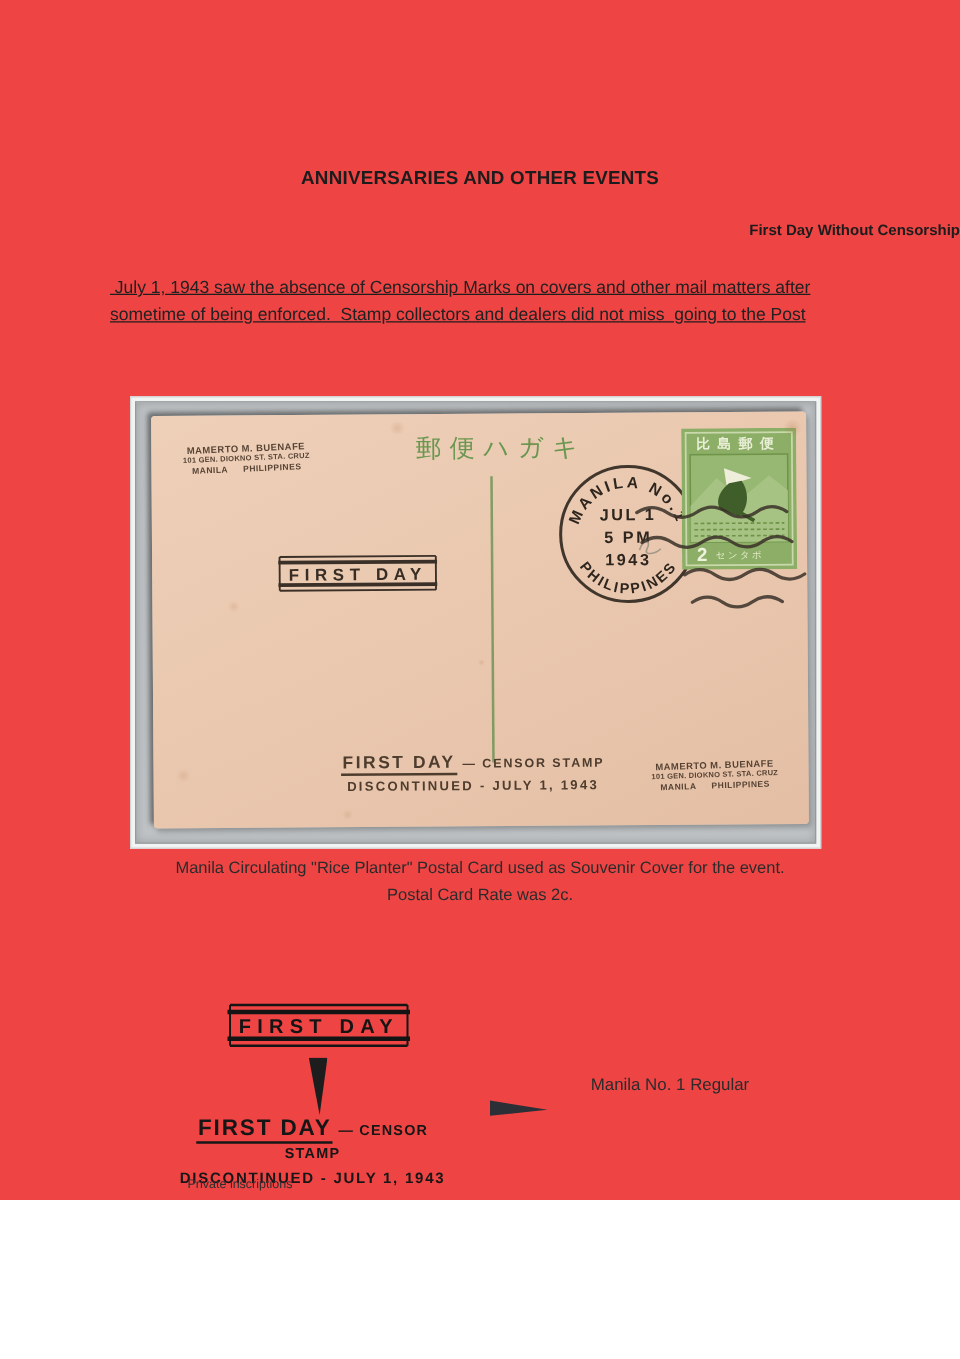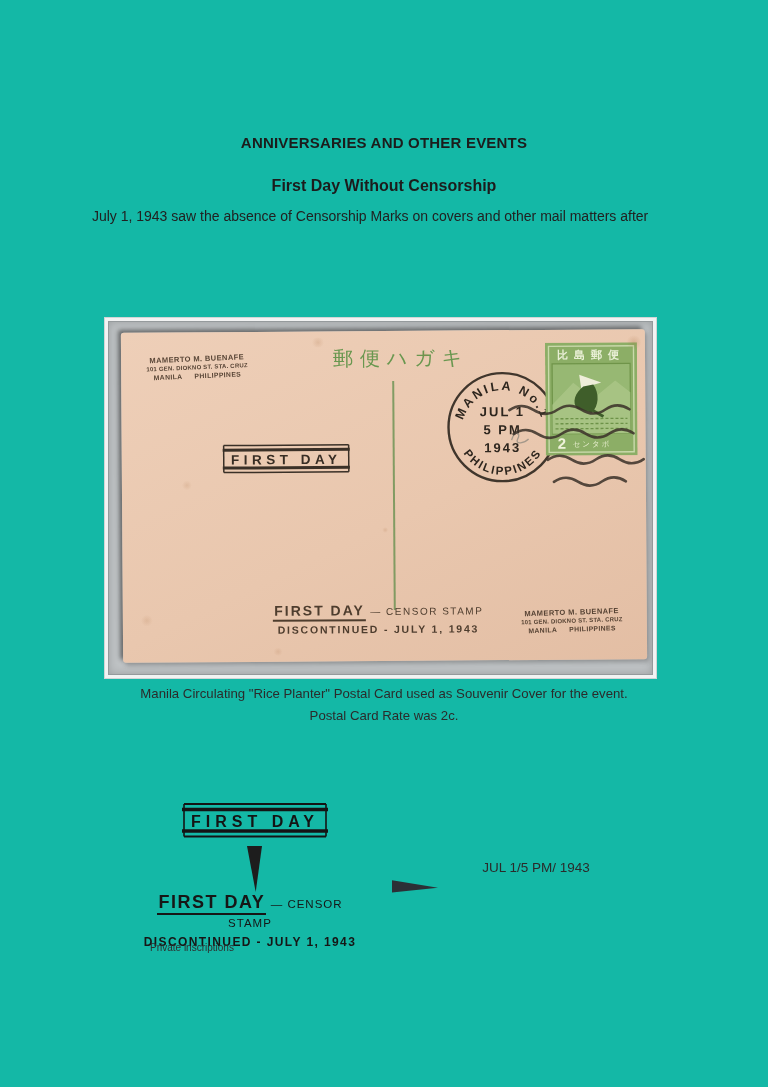--- a/index.html
+++ b/index.html
@@ -1,31 +1,31 @@
 <!DOCTYPE html>
 <html><head>
 <meta charset="utf-8">
 <style>
   html,body { margin:0; padding:0; background:#ffffff; }
   .page {
-    position:relative; width:768px; height:1087px; margin:0 auto;
-    background:#14b8a6; overflow:hidden;
+    position:relative; width:768px; height:960px; margin:0 auto;
+    background:#ef4444; overflow:hidden;
     font-family:"Liberation Sans", sans-serif; color:#1e1e1e;
   }
   svg { font-family:"Liberation Sans", sans-serif; }
 
   .title {
     position:absolute; top:134px; left:0; width:768px; margin:0;
     text-align:center; font-size:15px; font-weight:bold; color:#1c1c1c; letter-spacing:.2px;
   }
   .subtitle {
     position:absolute; top:177px; left:0; width:768px; margin:0;
-    text-align:center; font-size:16px; font-weight:bold; color:#1c1c1c;
-  }
-  .intro { position:absolute; top:205px; left:88px; width:620px; }
+    text-align:right; font-size:12px; font-weight:bold; color:#1c1c1c;
+  }
+  .intro { position:absolute; top:218px; left:88px; width:620px;text-decoration:underline; }
   .intro-line { white-space:pre; font-size:14px; line-height:22px; color:#212121; }
 
   
   .exhibit {
     position:absolute; left:104px; top:317px; width:553px; height:362px;
     background:#f2f3f3; border:1px solid #d2d5d6; box-sizing:border-box; padding:3px;
   }
   .mat {
     position:relative; width:100%; height:100%; box-sizing:border-box;
     background:#bec2c4; border:1px solid #959a9c;
@@ -50,21 +50,21 @@
     font-size:20px; color:#69974f; letter-spacing:7px;
   }
   .postmark-svg { position:absolute; left:320px; top:36px; width:122px; height:122px; }
   .stamp-svg    { position:absolute; left:424px; top:13px; width:92px;  height:113px; }
   .waves-svg    { position:absolute; left:386px; top:58px; width:140px; height:106px; }
   .fd-box-card  { position:absolute; left:99px;  top:109px; width:131px; height:36px; }
   .green-line   { position:absolute; left:271px; top:50px; width:2px; height:229px; background:#5f8c4a; opacity:.75; }
 
   .censor { text-align:center; }
   .censor .fd   { font-weight:bold; letter-spacing:2px; border-bottom:2px solid currentColor; padding:0 1px 1px 1px; }
-  .censor .cs   { font-weight:normal; }
+  .censor .cs   { font-weight:bold; }
   .censor .disc { font-weight:bold; }
   .censor-card  { position:absolute; left:138px; top:270px; width:235px; color:#4e3d2e; }
   .censor-card .fd   { font-size:14px; }
   .censor-card .cs   { font-size:10px; letter-spacing:1.5px; }
   .censor-card .disc { font-size:10.5px; letter-spacing:1.8px; margin-top:4px; }
 
   .stain { position:absolute; border-radius:50%;
     background:radial-gradient(circle, rgba(166,108,63,.55), rgba(166,108,63,0) 70%); }
 
   .caption {
@@ -98,20 +98,21 @@
 </head>
 <body>
 
 <div class="page">
 
   <h1 class="title">ANNIVERSARIES AND OTHER EVENTS</h1>
   <h2 class="subtitle">First Day Without Censorship</h2>
 
   <div class="intro">
     <div class="intro-line"> July 1, 1943 saw the absence of Censorship Marks on covers and other mail matters after</div>
+    <div class="intro-line">sometime of being enforced.  Stamp collectors and dealers did not miss  going to the Post</div>
   </div>
 
   <div class="exhibit">
     <div class="mat">
       <div class="postcard">
 
         <div class="handstamp hs-top">
           <div class="hs-l1">MAMERTO M. BUENAFE</div>
           <div class="hs-l2">101 GEN. DIOKNO ST. STA. CRUZ</div>
           <div class="hs-l3">MANILA    PHILIPPINES</div>
@@ -225,16 +226,16 @@
       <span class="cs">— CENSOR STAMP</span>
     </div>
     <div class="disc">DISCONTINUED - JULY 1, 1943</div>
   </div>
 
   <div class="private-label">Private inscriptions</div>
 
   <div class="right-arrow"></div>
 
   <div class="postmark-note">
-    <div>JUL 1/5 PM/ 1943</div>
+    <div>Manila No. 1 Regular</div>
   </div>
 
 </div>
 
 </body></html>

